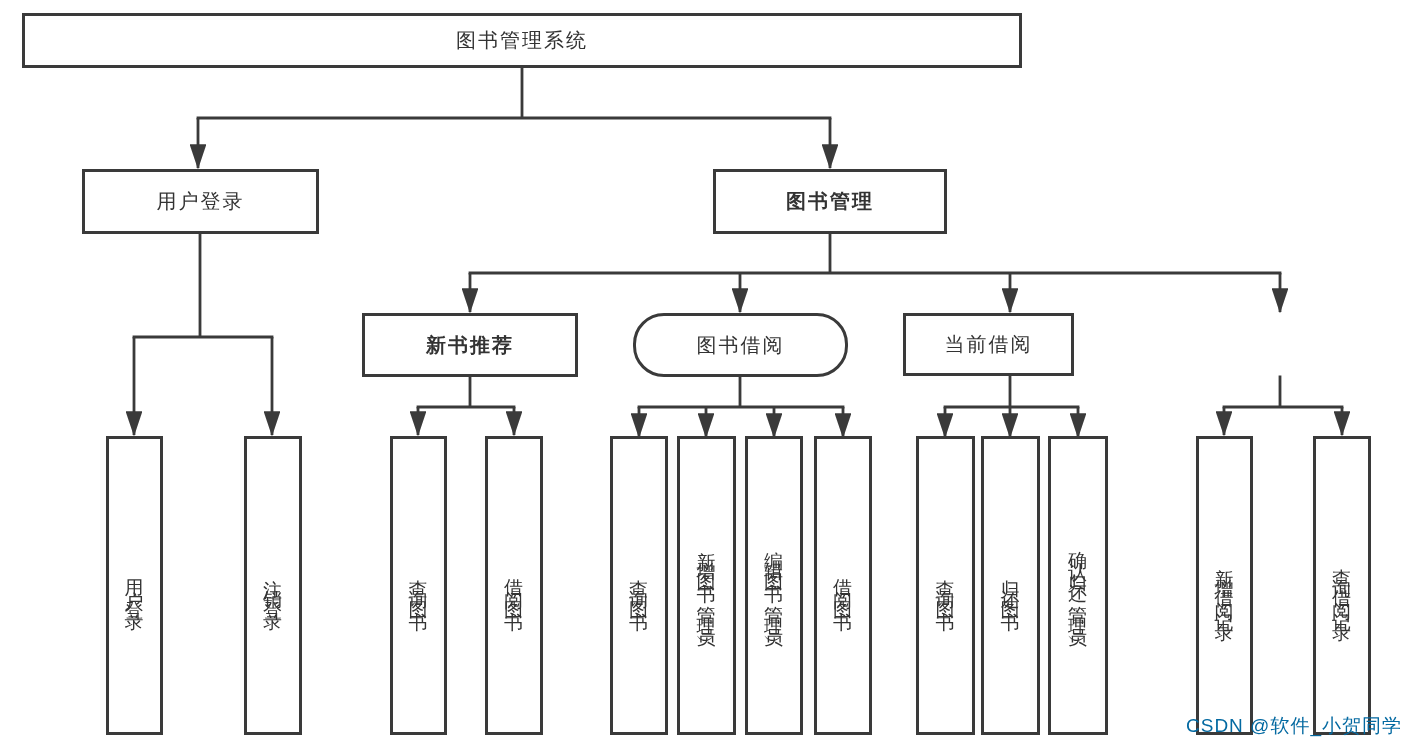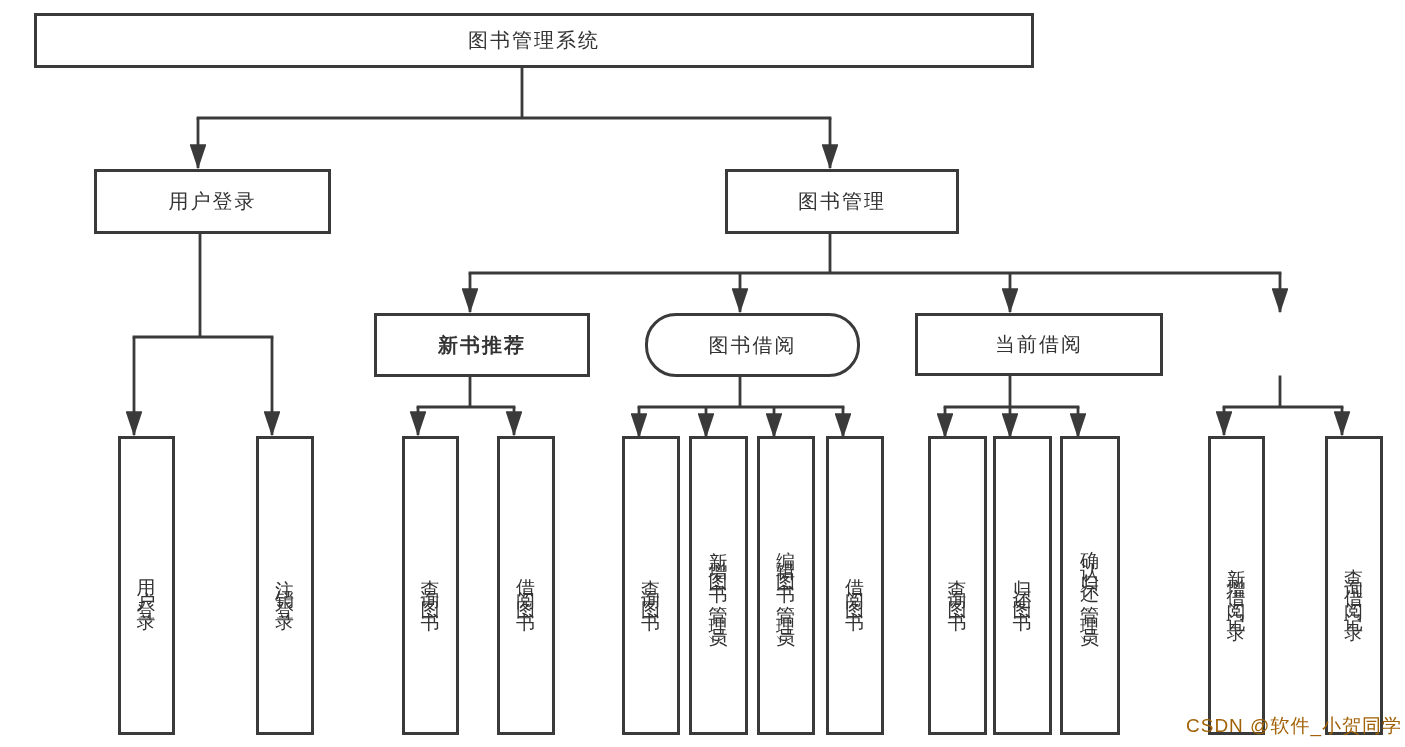--- a/index.html
+++ b/index.html
@@ -6,32 +6,31 @@
   .canvas {
     position:relative; width:1405px; height:747px; background:#ffffff;
     font-family:"Liberation Sans", sans-serif; overflow:hidden;
   }
   .connectors { position:absolute; left:0; top:0; width:1405px; height:747px; }
   .box {
     position:absolute; box-sizing:border-box;
     border:3px solid #3a3a3a; background:#ffffff; color:#333333;
     display:flex; align-items:center; justify-content:center;
     text-align:center;
-    margin-left:12px;
   }
   .h { font-size:20px; letter-spacing:2px; white-space:nowrap; }
   .leaf { top:436px; height:299px; }
   .vtext {
     writing-mode:vertical-rl; text-orientation:mixed;
     font-size:19px; letter-spacing:11px; line-height:1;
     display:block;
   }
   .watermark {
     position:absolute; left:1186px; top:713px;
-    font-size:19px; color:#a16207; letter-spacing:1px; white-space:nowrap;
+    font-size:19px; color:#0369a1; letter-spacing:1px; white-space:nowrap;
   }
 </style>
 </head>
 <body>
 
 <div class="canvas">
 
   <svg class="connectors" viewBox="0 0 1405 747" xmlns="http://www.w3.org/2000/svg">
     <defs>
       <marker id="arrow" markerWidth="9" markerHeight="6" refX="8.5" refY="3" orient="auto" markerUnits="strokeWidth">
@@ -64,25 +63,25 @@
       <line x1="1010" y1="407" x2="1010" y2="437" marker-end="url(#arrow)"></line>
       <line x1="1078" y1="407" x2="1078" y2="437" marker-end="url(#arrow)"></line>
       <line x1="1224" y1="407" x2="1224" y2="435" marker-end="url(#arrow)"></line>
       <line x1="1342" y1="407" x2="1342" y2="435" marker-end="url(#arrow)"></line>
     </g>
   </svg>
 
   <div class="box h" style="left:22px; top:13px; width:1000px; height:55px;">图书管理系统</div>
 
   <div class="box h" style="left:82px; top:169px; width:237px; height:65px;">用户登录</div>
-  <div class="box h" style="left:713px; top:169px; width:234px; height:65px;">图书管理</div>
+  <div class="box h" style="left:713px; top:169px; width:234px; height:65px;font-weight:bold;">图书管理</div>
 
   <div class="box h" style="left:362px; top:313px; width:216px; height:64px;font-weight:bold;">新书推荐</div>
   <div class="box h" style="left:633px; top:313px; width:215px; height:64px;border-radius:31px;">图书借阅</div>
-  <div class="box h" style="left:903px; top:313px; width:248px; height:63px;">当前借阅</div>
+  <div class="box h" style="left:903px; top:313px; width:171px; height:63px;">当前借阅</div>
 
   <div class="box leaf" style="left:106px; width:57px;">
     <span class="vtext">用户登录</span>
   </div>
   <div class="box leaf" style="left:244px; width:58px;">
     <span class="vtext">注销登录</span>
   </div>
 
   <div class="box leaf" style="left:390px; width:57px;">
     <span class="vtext">查询图书</span>

